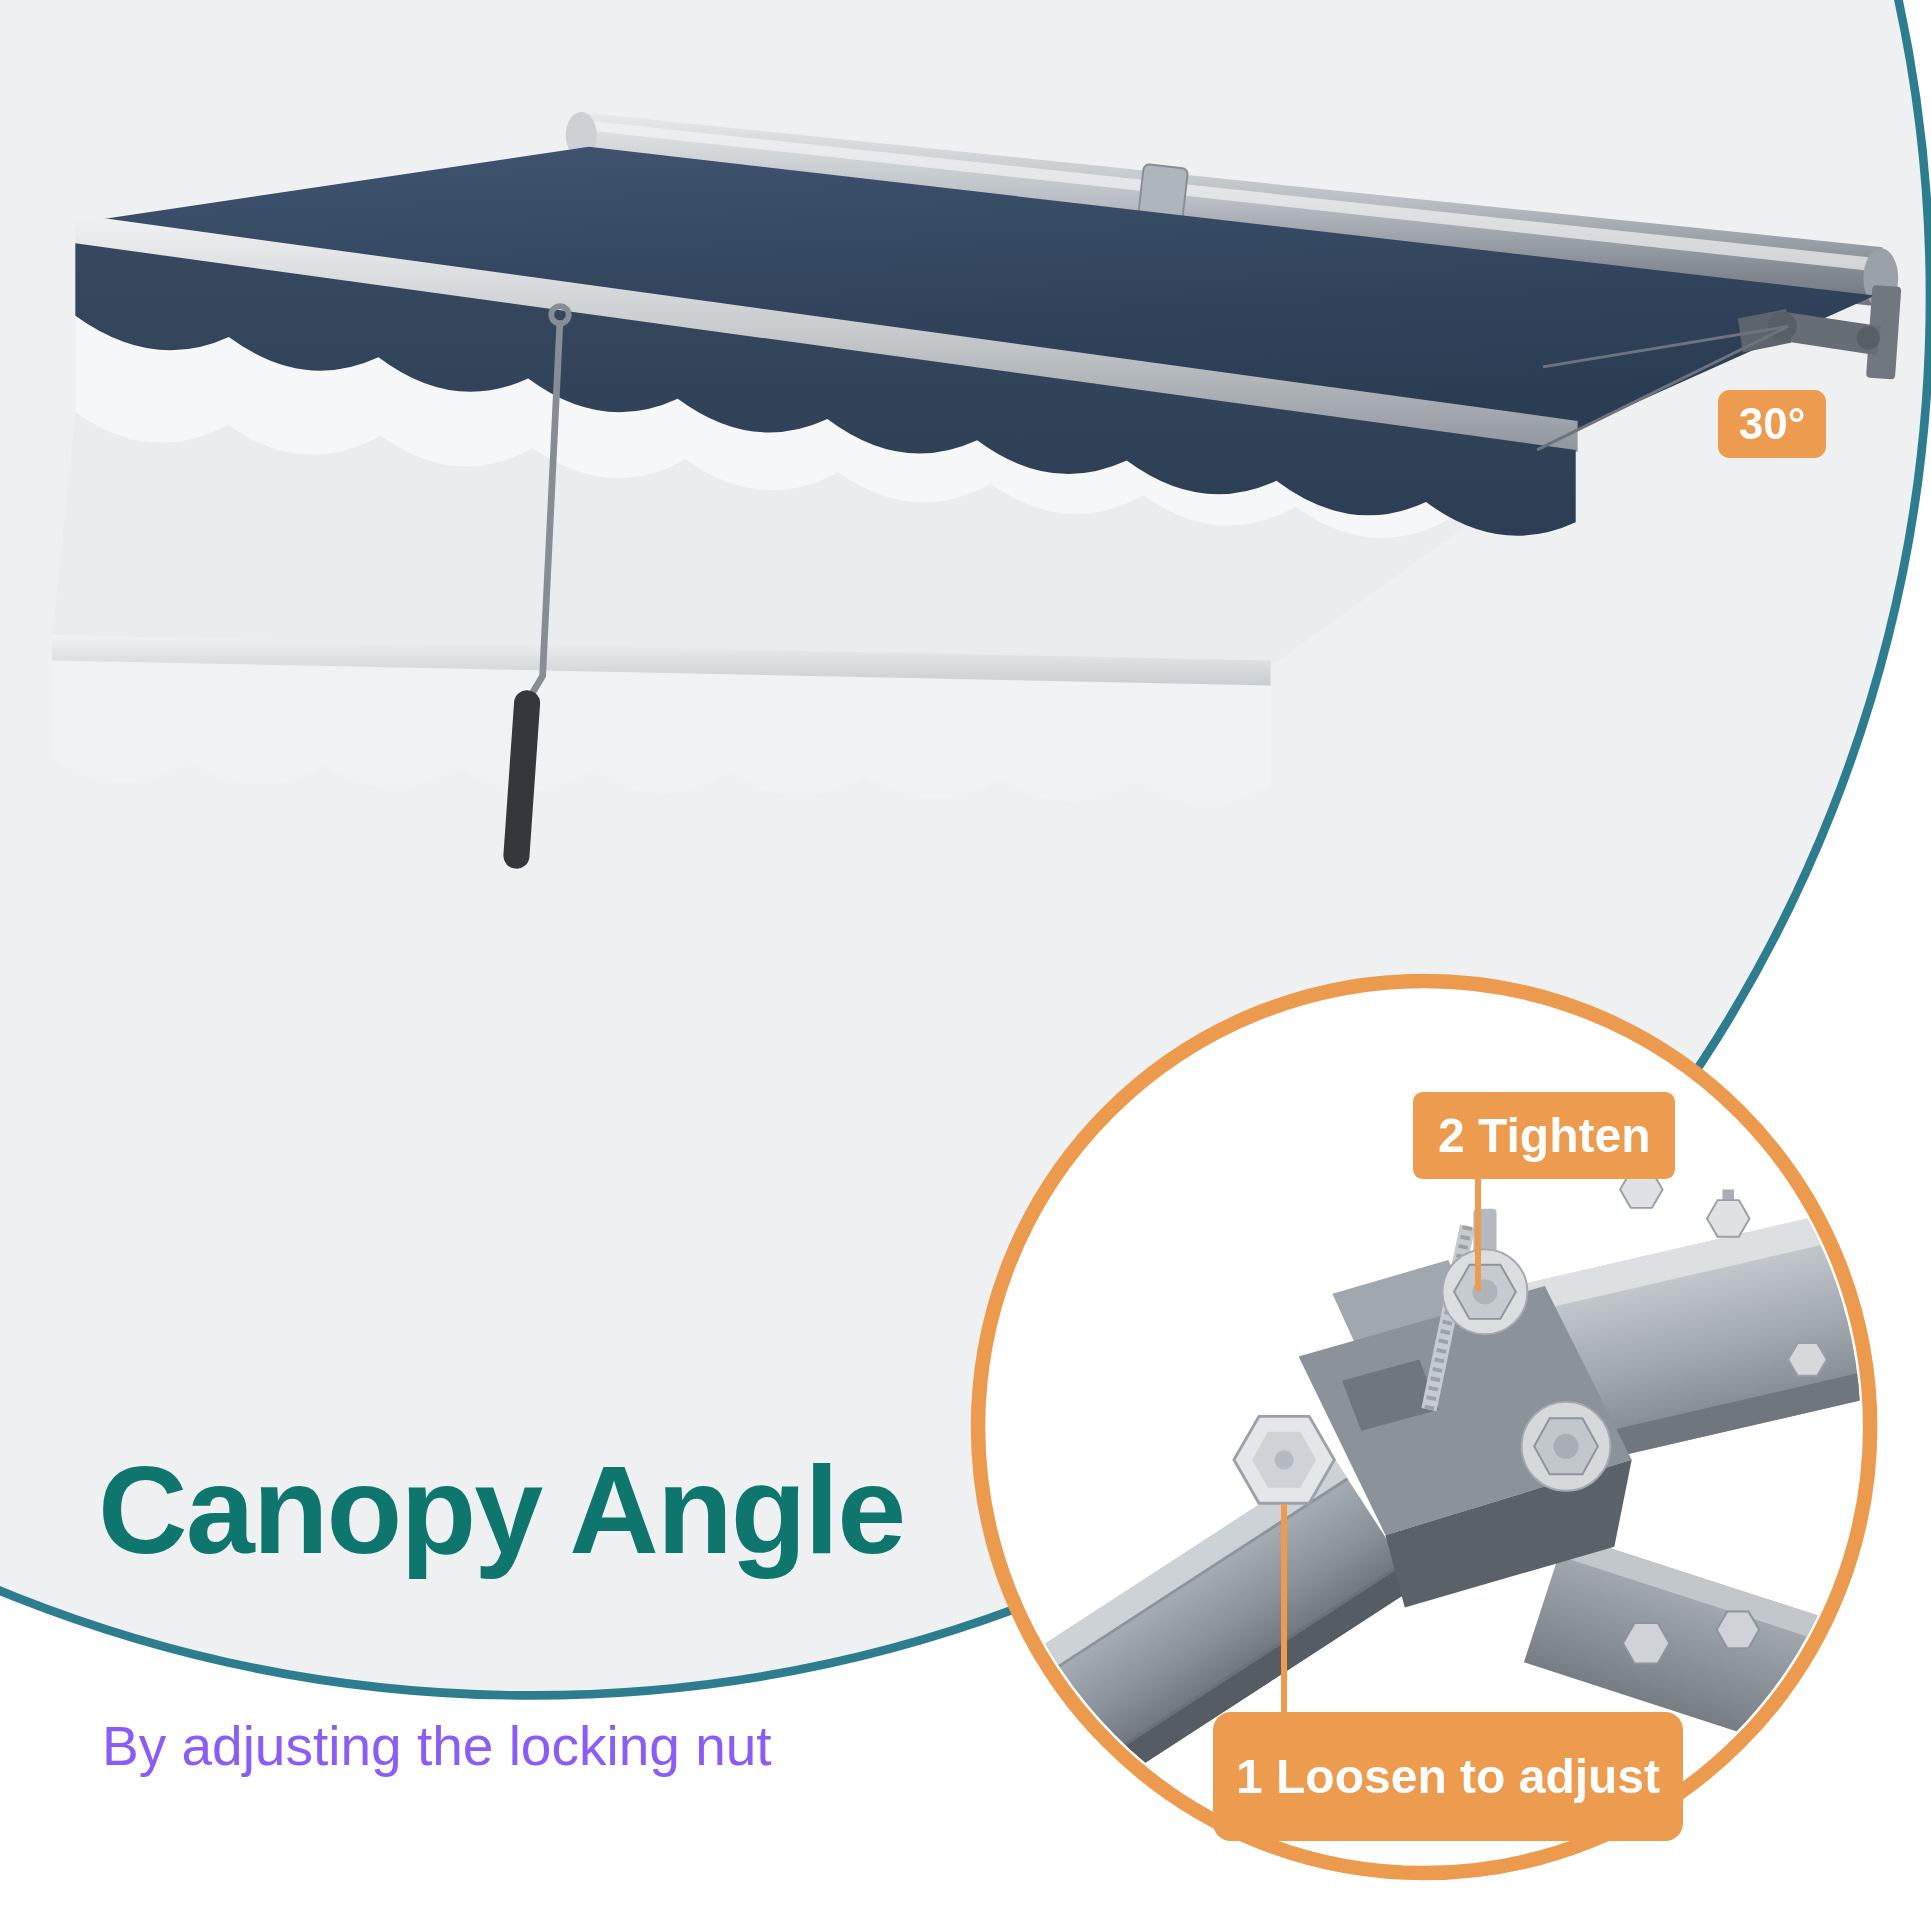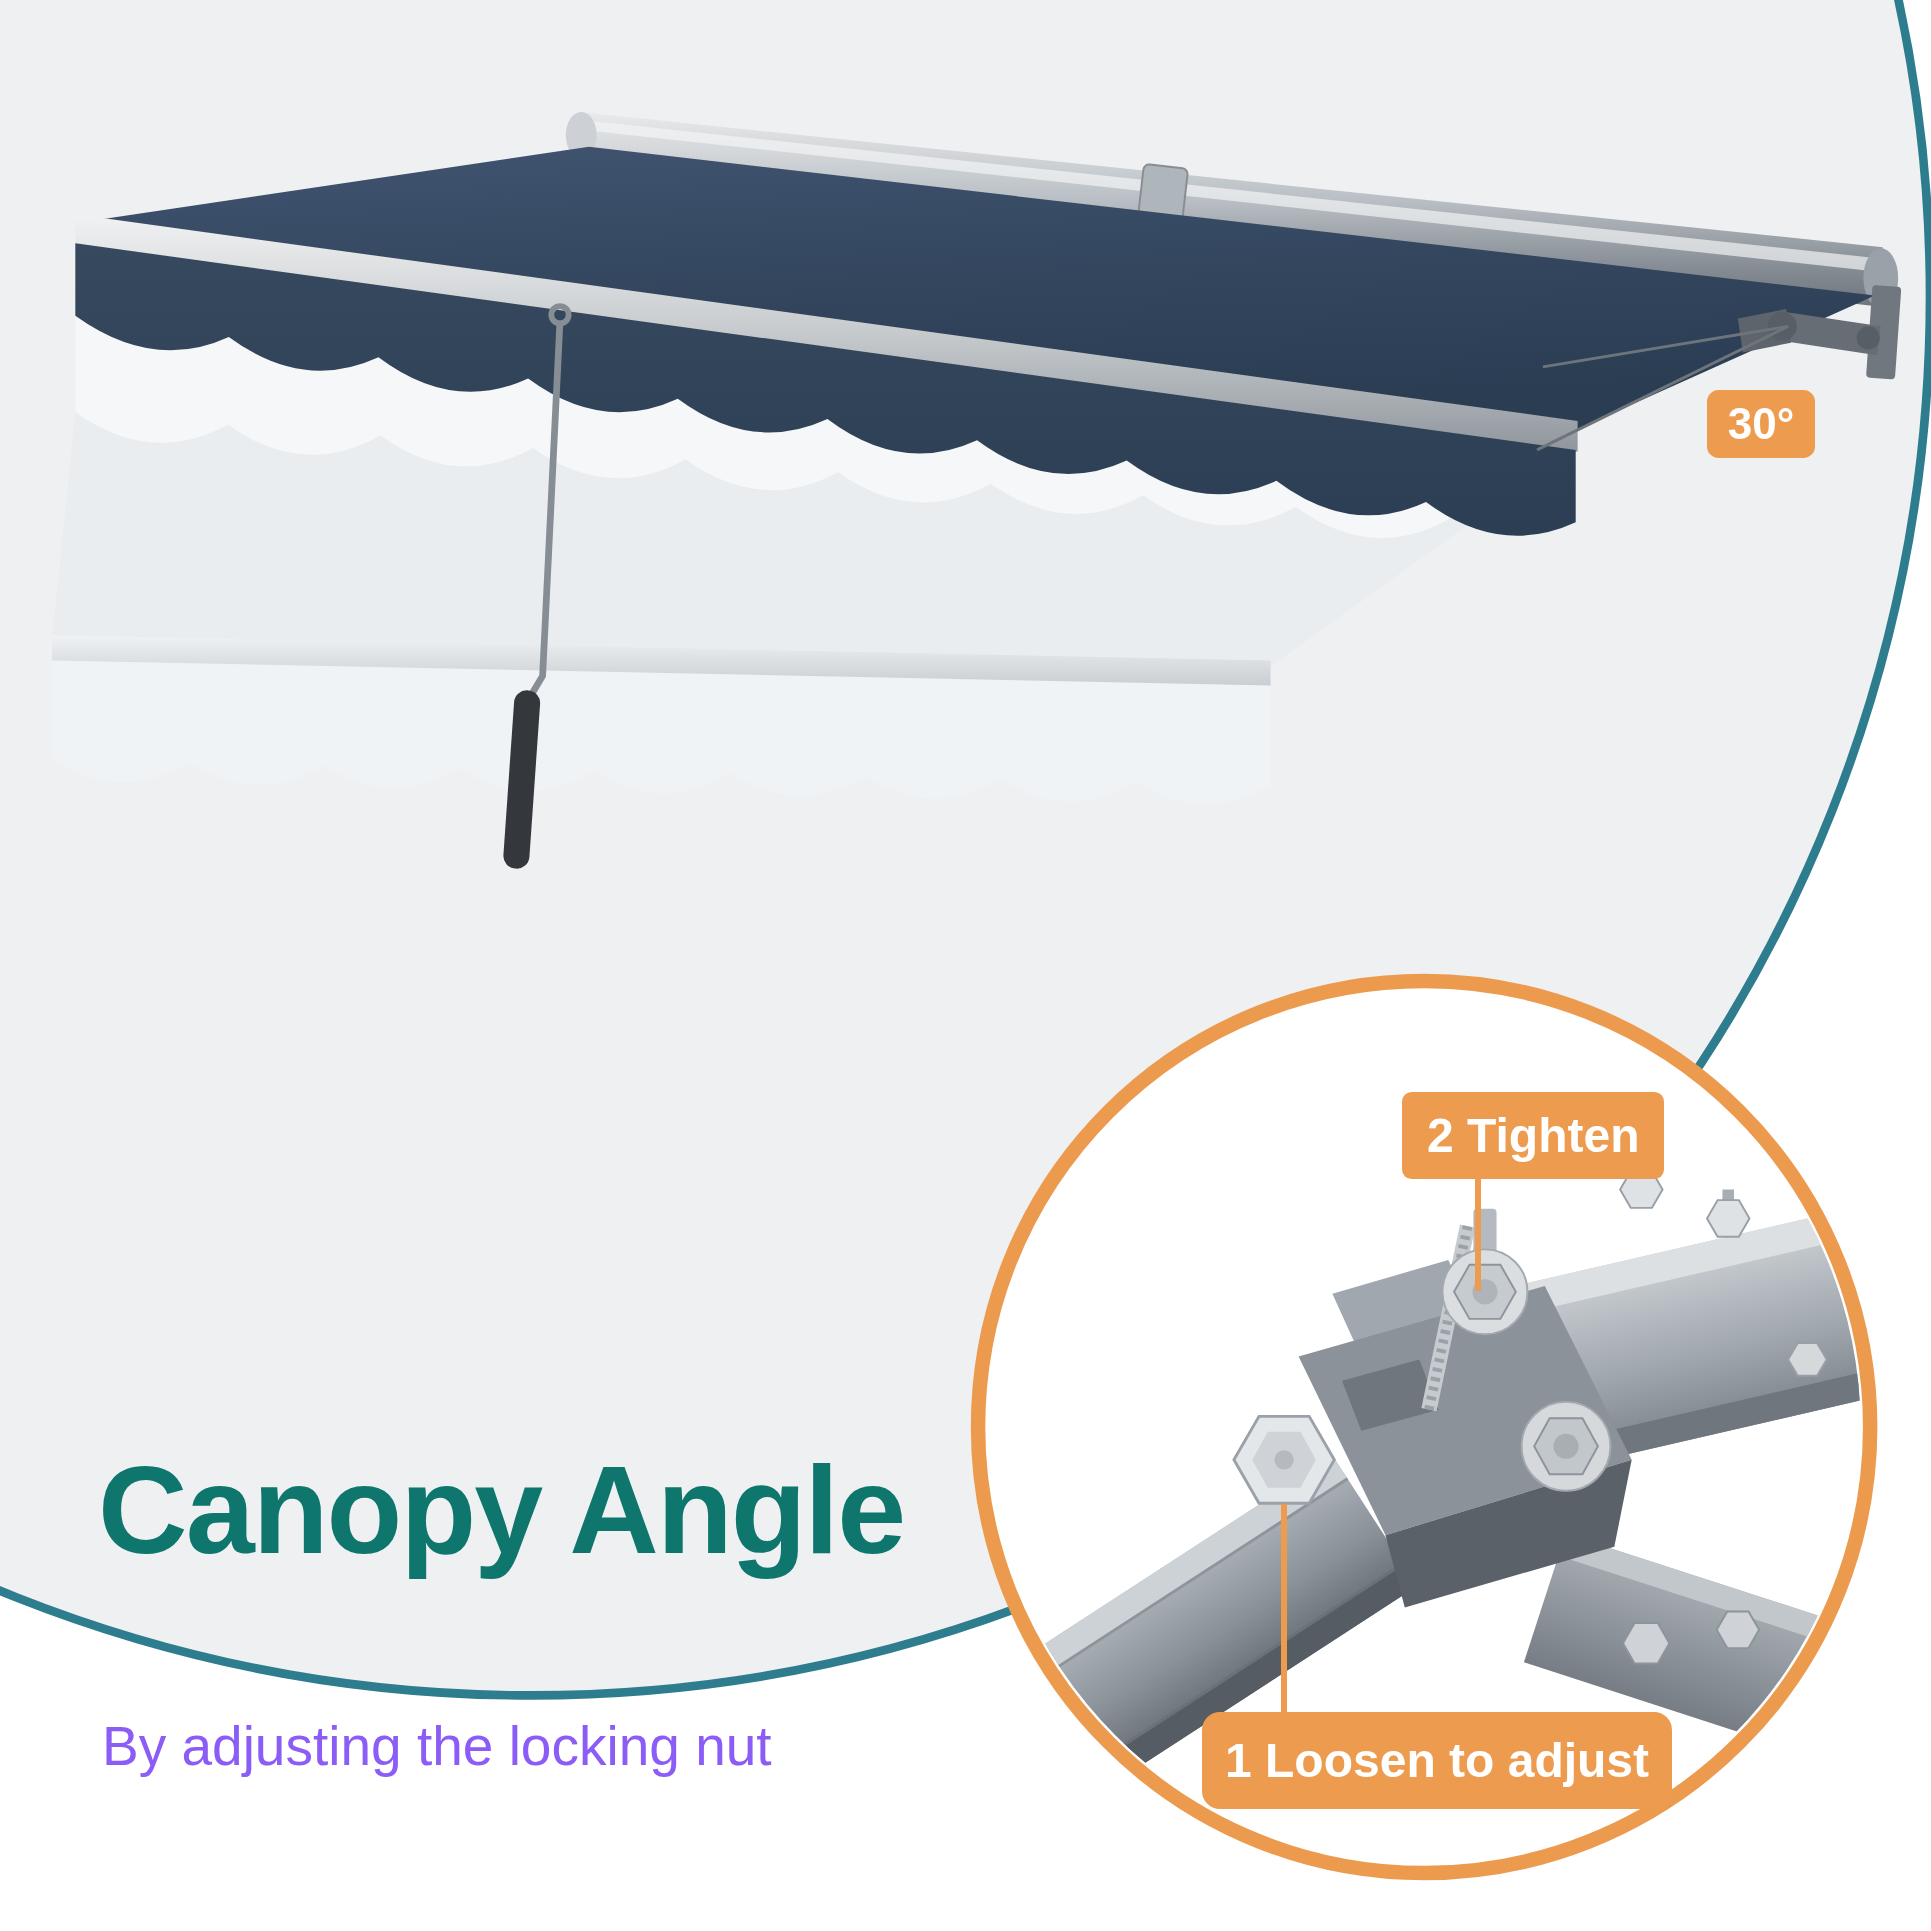--- a/index.html
+++ b/index.html
@@ -6,25 +6,25 @@
   body{
     width:1931px;height:1931px;position:relative;overflow:hidden;
     background:#ffffff;
     font-family:"Liberation Sans", sans-serif;
   }
   #scene{position:absolute;left:0;top:0;width:1931px;height:1931px;}
   .badge{
     position:absolute;
     background:#ED9B4E;color:#ffffff;font-weight:bold;
     display:flex;align-items:center;justify-content:center;
-    border-radius:11.6px;white-space:nowrap;
+    border-radius:11.6px;white-space:nowrap;margin-left:11px;
   }
   #badge-angle{left:1707px;top:390px;width:108px;height:68px;font-size:44px;}
   #badge-tighten{left:1402px;top:1092px;height:87px;padding:0 25px;font-size:48px;border-radius:9.7px;}
-  #badge-loosen{left:1202px;top:1712px;height:93px;padding:2px 23px;font-size:48px;border-radius:18px;}
+  #badge-loosen{left:1202px;top:1712px;height:93px;padding:18px 23px;font-size:48px;border-radius:18px;}
   .callout-line{position:absolute;width:5.8px;background:#ED9B4E;}
   #line-tighten{left:1475px;top:1167px;height:124px;}
   #line-loosen{left:1281px;top:1504px;height:210px;}
   #title{
     position:absolute;left:98px;top:1448px;margin:0;
     font-size:124px;font-weight:bold;color:#0f766e;letter-spacing:-1.9px;line-height:1;
   }
   #body-text{
     position:absolute;left:102px;top:1707px;
     font-size:55px;color:#8b5cf6;line-height:1.45;

